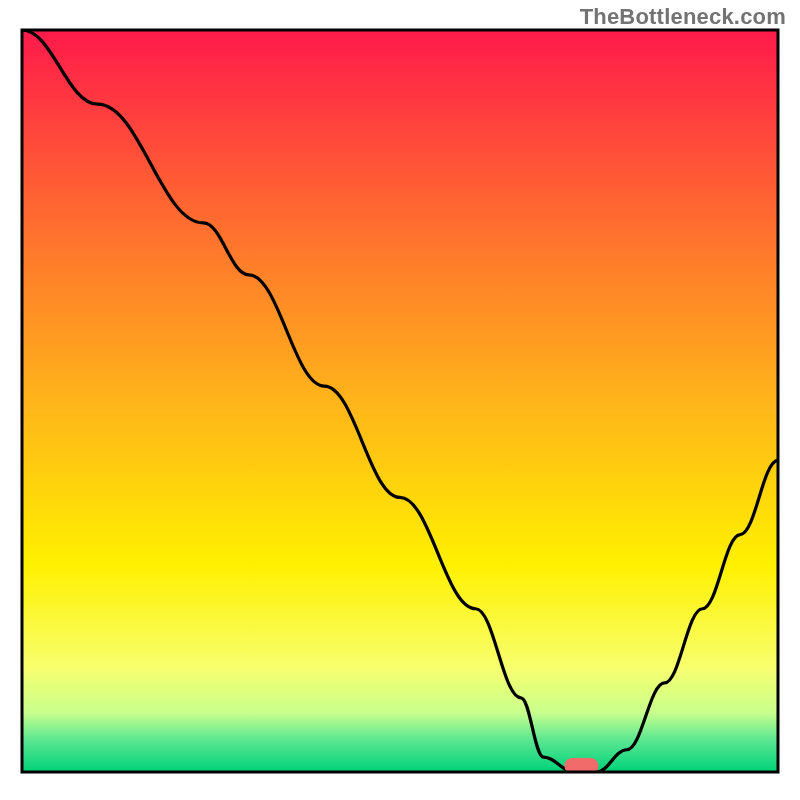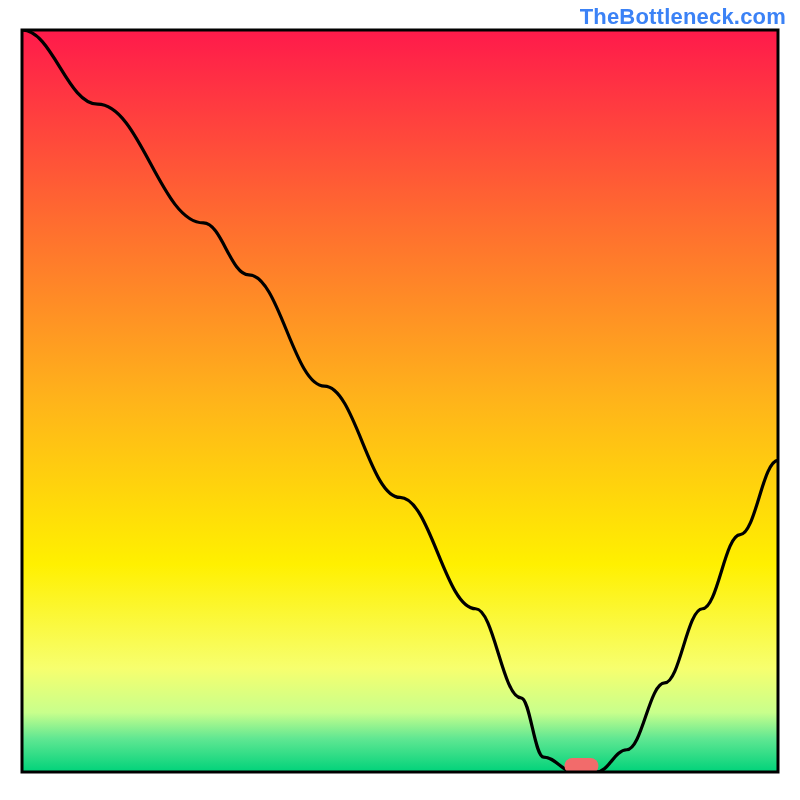--- a/index.html
+++ b/index.html
@@ -17,21 +17,21 @@
     width: 800px;
     height: 800px;
   }
   .attribution {
     position: absolute;
     top: 4px;
     right: 14px;
     font-family: Arial, Helvetica, sans-serif;
     font-size: 22px;
     font-weight: 700;
-    color: #3b82f6;
+    color: #737373;
     letter-spacing: 0.2px;
   }
 </style>
 </head>
 <body>
 
 <svg class="frame" viewBox="0 0 800 800">
   <defs>
     <linearGradient id="bg-grad" x1="0" y1="0" x2="0" y2="1">
       <stop id="g0" offset="0%" stop-color="#ff1a4b"></stop>

